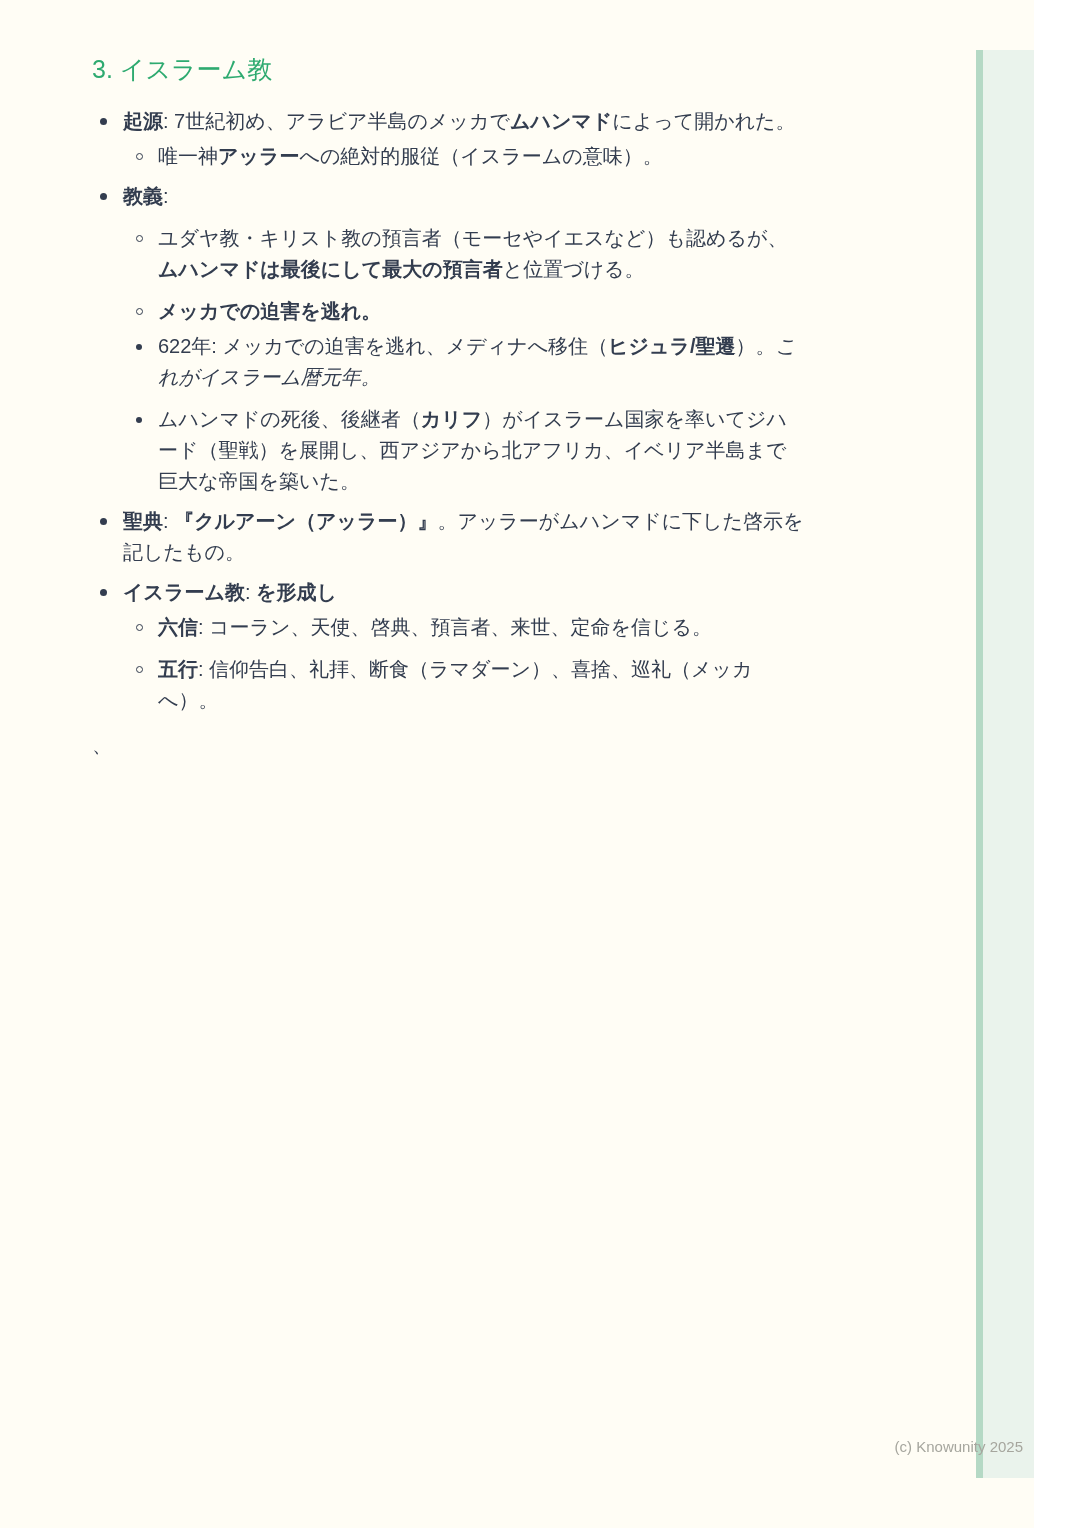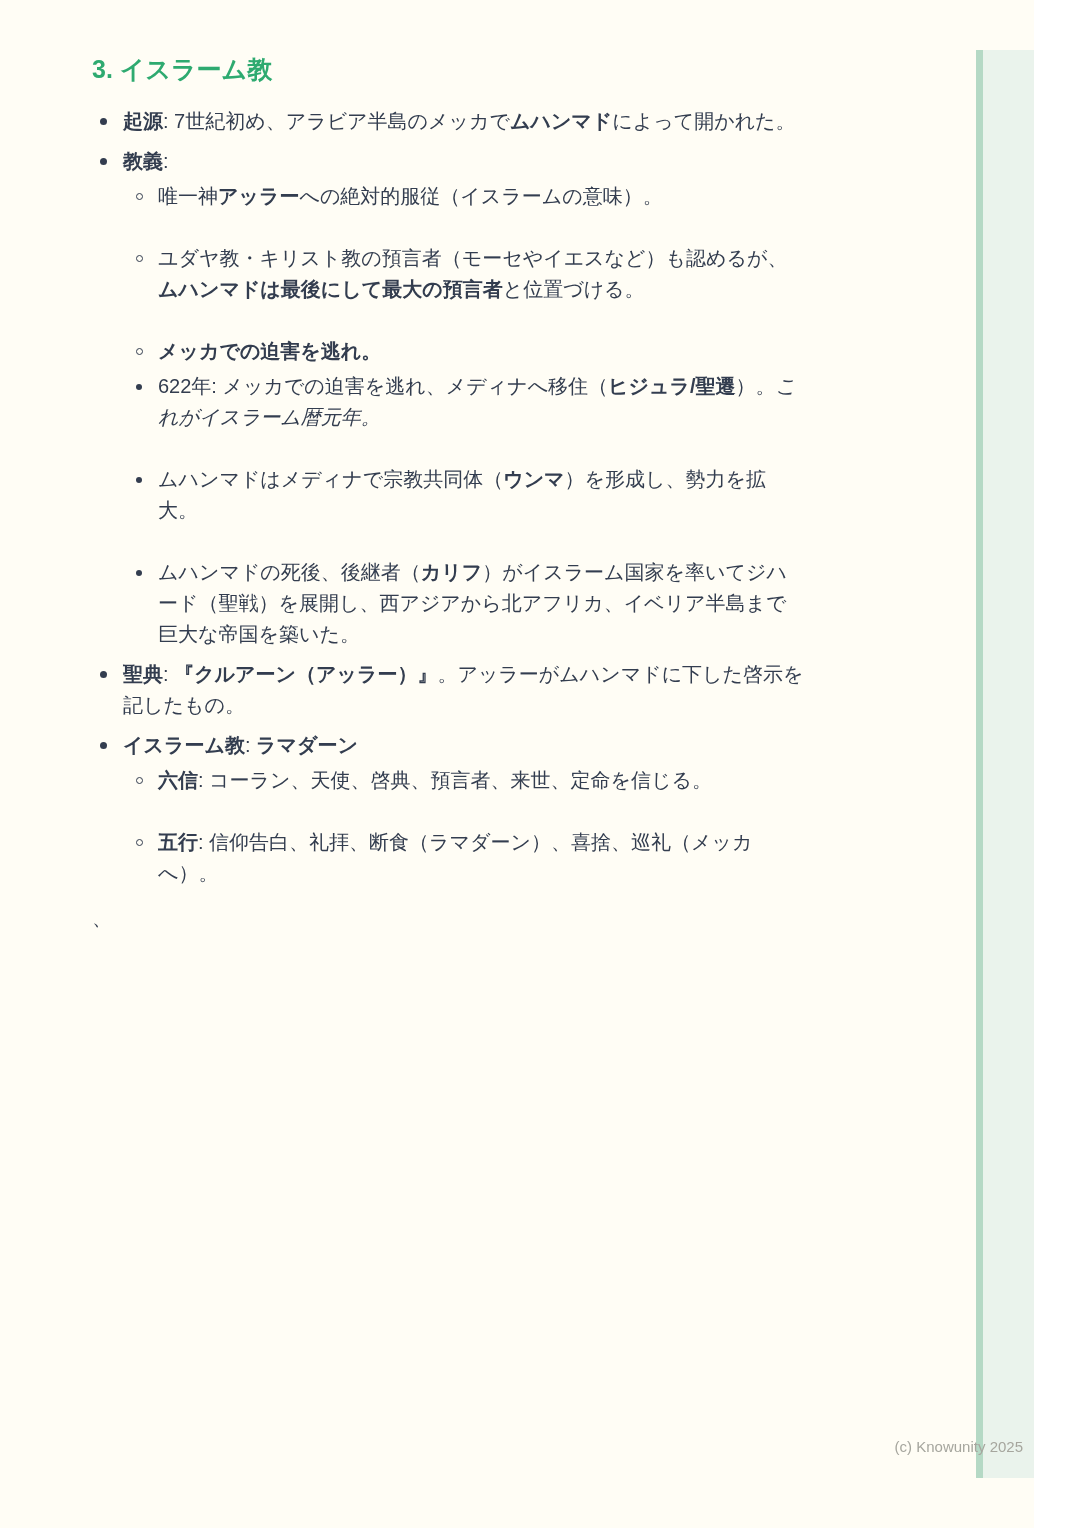--- a/index.html
+++ b/index.html
@@ -26,32 +26,32 @@
   .green-panel{
     position:absolute; left:976px; top:50px; width:58px; height:1428px;
     background:var(--panel-fill);
     border-left:7px solid var(--panel-edge);
   }
   .content{
     position:absolute; left:92px; top:52px; width:712px; z-index:2;
   }
   h1.page-heading{
     color:var(--heading-color);
-    font-size:25px; font-weight:bold; line-height:34px;
+    font-size:25px; font-weight:normal; line-height:34px;
     margin:0 0 20px 0;
   }
   .li{
     position:relative;
     font-size:20px; line-height:31px;
     letter-spacing:0;
   }
   .li .b{font-weight:bold;}
   .li .i{font-style:italic;}
   .lv1{padding-left:31px; margin-top:9px;}
-  .lv2{padding-left:66px; margin-top:31px;}
+  .lv2{padding-left:66px; margin-top:11px;}
   .lv2.tight{margin-top:4px;}
   .lv0{padding-left:0; margin-top:14px;}
   .marker{
     position:absolute; top:12px; width:7px; height:7px; border-radius:50%;
   }
   .lv1>.marker{left:8px;}
   .lv2>.marker{left:44px;}
   .marker.disc{background:var(--text-color);}
   .lv2>.marker.disc{width:6px;height:6px;top:13px;}
   .marker.circle{
@@ -67,28 +67,27 @@
 </head>
 <body>
 
 <div class="white-right"></div>
 <div class="green-panel"></div>
 
 <div class="content">
   <h1 class="page-heading">3. イスラーム教</h1>
   <div>
       <div class="li lv1"><span class="marker disc"></span><span><span class="b">起源</span><span>: 7世紀初め、アラビア半島のメッカで</span><span class="b">ムハンマド</span><span>によって開かれた。</span></span></div>
+      <div class="li lv2 tight"><span class="marker circle"></span><span><span>唯一神</span><span class="b">アッラー</span><span>への絶対的服従（イスラームの意味）。</span></span></div>
       <div class="li lv1"><span class="marker disc"></span><span><span class="b">教義</span><span>:</span></span></div>
-      <div class="li lv2 tight"><span class="marker circle"></span><span><span>唯一神</span><span class="b">アッラー</span><span>への絶対的服従（イスラームの意味）。</span></span></div>
       <div class="li lv2"><span class="marker circle"></span><span><span>ユダヤ教・キリスト教の預言者（モーセやイエスなど）も認めるが、</span><span class="b">ムハンマドは最後にして最大の預言者</span><span>と位置づける。</span></span></div>
       <div class="li lv2"><span class="marker circle"></span><span><span class="b">メッカでの迫害を逃れ。</span></span></div>
       <div class="li lv2 tight"><span class="marker disc"></span><span><span>622年: メッカでの迫害を逃れ、メディナへ移住（</span><span class="b">ヒジュラ/聖遷</span><span>）。</span><span class="i">これがイスラーム暦元年。</span></span></div>
-      <div class="li lv2"><span class="marker disc"></span><span><span>ムハンマドはメディナで宗教共同体（</span><span class="b">ウンマ</span><span>）を形成し、勢力を拡大。</span></span></div>
       <div class="li lv2"><span class="marker disc"></span><span><span>ムハンマドの死後、後継者（</span><span class="b">カリフ</span><span>）がイスラーム国家を率いてジハード（聖戦）を展開し、西アジアから北アフリカ、イベリア半島まで巨大な帝国を築いた。</span></span></div>
       <div class="li lv1"><span class="marker disc"></span><span><span class="b">聖典</span><span>: </span><span class="b">『クルアーン（アッラー）』</span><span>。アッラーがムハンマドに下した啓示を記したもの。</span></span></div>
-      <div class="li lv1"><span class="marker disc"></span><span><span class="b">イスラーム教</span><span>: </span><span class="b">ラマダーン</span></span></div>
+      <div class="li lv1"><span class="marker disc"></span><span><span class="b">イスラーム教</span><span>: </span><span class="b">を形成し</span></span></div>
       <div class="li lv2 tight"><span class="marker circle"></span><span><span class="b">六信</span><span>: コーラン、天使、啓典、預言者、来世、定命を信じる。</span></span></div>
       <div class="li lv2"><span class="marker circle"></span><span><span class="b">五行</span><span>: 信仰告白、礼拝、断食（ラマダーン）、喜捨、巡礼（メッカへ）。</span></span></div>
       <div class="li lv0"><span><span>、</span></span></div>
     </div>
 </div>
 
 <div class="footer-note">(c) Knowunity 2025</div>
 
 </body></html>

